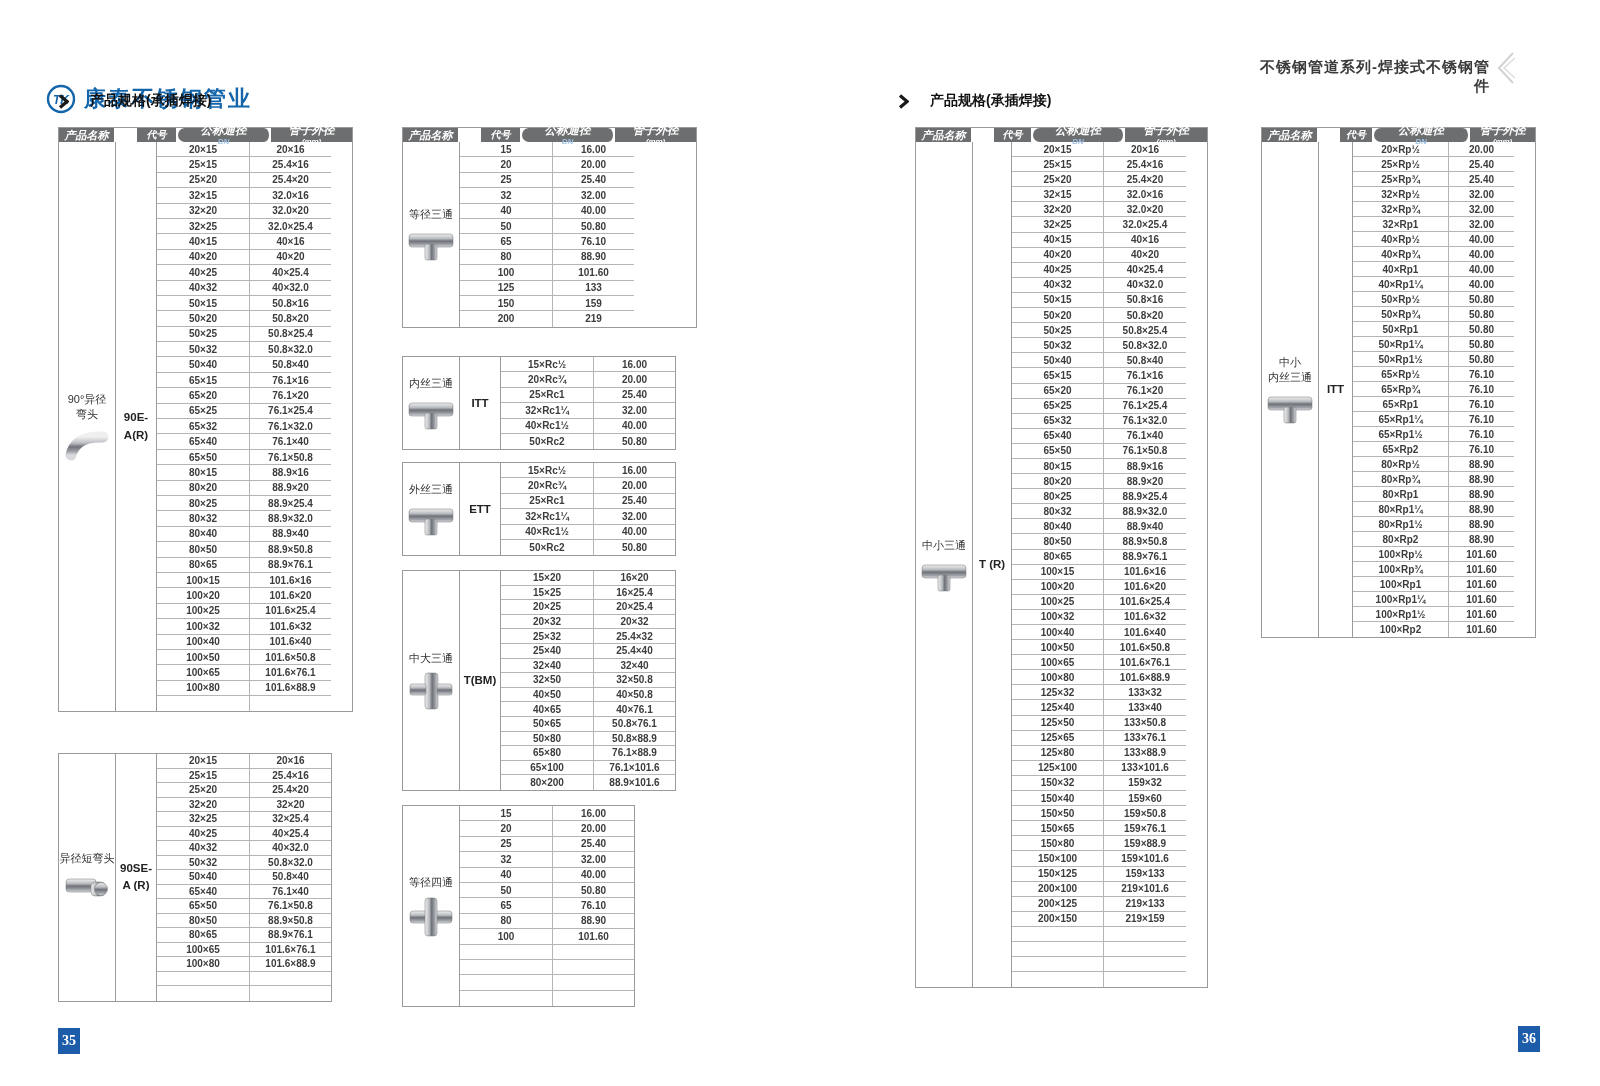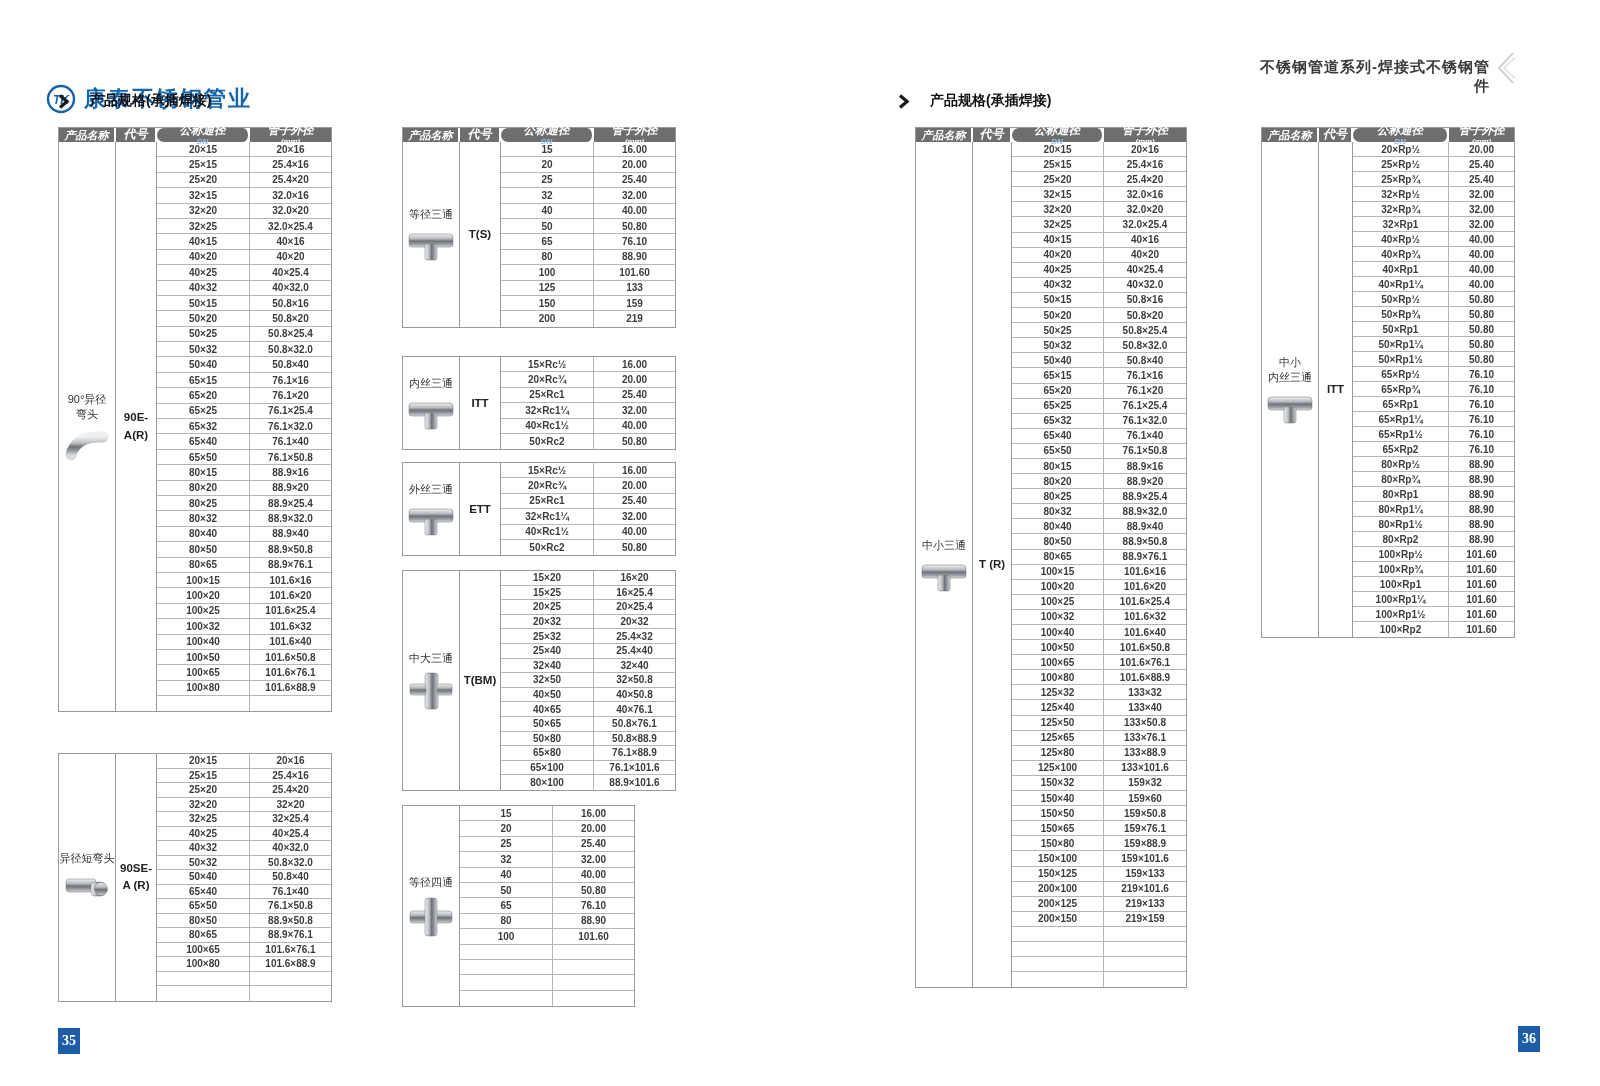--- a/index.html
+++ b/index.html
@@ -16,21 +16,21 @@
   .st-right{left:898px;top:92px;}
 
   
   .ptable{position:absolute;border:1px solid #9a9a9a;background:#fff;color:#3c3c3c;
           --rh:15.4px;--w1:57px;--w2:41px;--w3:93px;--w4:81px;}
   .thead{display:flex;height:14px;font-style:italic;}
   .th{background:#6d6e70;color:#fff;font-weight:bold;display:flex;flex-direction:column;
       align-items:center;justify-content:center;line-height:1.15;border-right:2px solid #fff;box-sizing:border-box;}
   .th:last-child{border-right:none;}
   .th1{width:var(--w1);font-size:11px;}
-  .th2{width:var(--w2);font-size:12px;}
+  .th2{width:var(--w2);font-size:10px;margin-left:21px;}
   .th3{width:var(--w3);font-size:11.5px;border-radius:8px;}
   .th4{width:var(--w4);font-size:11.5px;}
   .sub{font-size:8px;font-weight:bold;color:#fff;}
   .sub.dn{color:#9ec3e6;}
   .tbody{display:flex;}
   .namecol{width:var(--w1);border-right:1px solid #9a9a9a;display:flex;flex-direction:column;
            align-items:center;justify-content:center;gap:7px;text-align:center;font-size:11px;
            color:#333;line-height:1.35;box-sizing:border-box;}
   .codecol{width:var(--w2);border-right:1px solid #9a9a9a;display:flex;align-items:center;
            justify-content:center;text-align:center;font-size:11.5px;font-weight:600;color:#222;
@@ -356,21 +356,20 @@
       <div class="th th4">管子外径<span class="sub">(mm)</span></div>
     </div>
     <div class="tbody">
       <div class="namecol">
         <div class="pname">等径三通</div>
         <svg class="pimg" width="46" height="32" viewBox="0 0 46 32">
           <rect x="1" y="5" width="44" height="13" rx="3" fill="url(#pgv)" stroke="#777" stroke-width="0.5"></rect>
           <rect x="17" y="15" width="12" height="16" rx="2" fill="url(#pgh)" stroke="#777" stroke-width="0.5"></rect>
         </svg>
       </div>
-      <div class="codecol">T(S)</div>
       <div class="rows">
         <div class="row">
           <div class="cell dnc">15</div>
           <div class="cell odc">16.00</div>
         </div>
         <div class="row">
           <div class="cell dnc">20</div>
           <div class="cell odc">20.00</div>
         </div>
         <div class="row">
@@ -554,21 +553,21 @@
         </div>
         <div class="row">
           <div class="cell dnc">65×80</div>
           <div class="cell odc">76.1×88.9</div>
         </div>
         <div class="row">
           <div class="cell dnc">65×100</div>
           <div class="cell odc">76.1×101.6</div>
         </div>
         <div class="row">
-          <div class="cell dnc">80×100</div>
+          <div class="cell dnc">80×200</div>
           <div class="cell odc">88.9×101.6</div>
         </div>
       </div>
     </div>
   </div>
 <div class="ptable" style="left:402px;top:805px;--rh:15.4px;">
     <div class="tbody">
       <div class="namecol">
         <div class="pname">等径四通</div>
         <svg class="pimg" width="44" height="40" viewBox="0 0 44 40">

